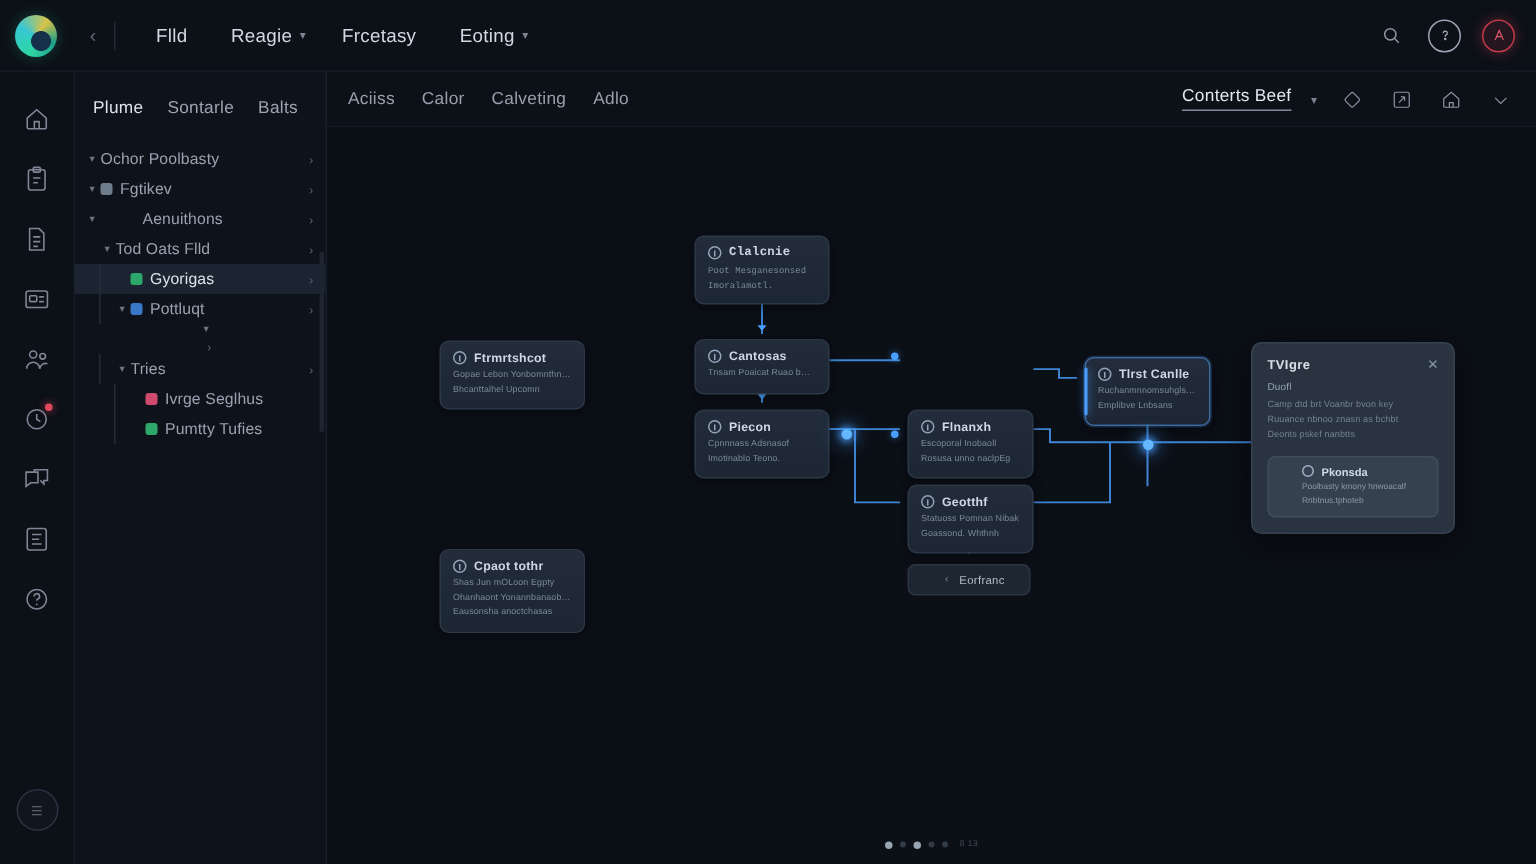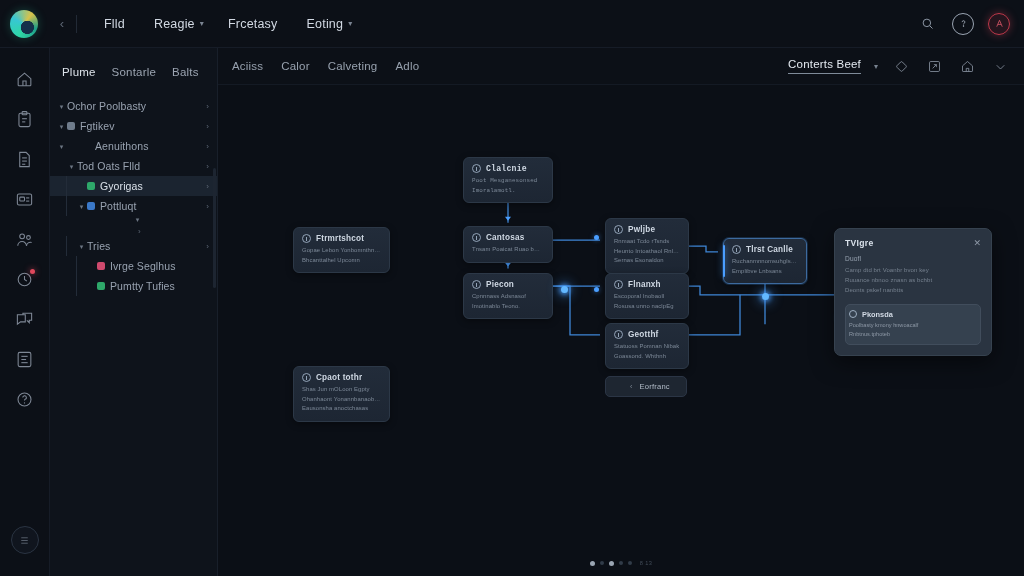--- a/index.html
+++ b/index.html
@@ -172,21 +172,21 @@
     position:absolute; background:#2a3441; border:1px solid #36424f; border-radius:7px;
     padding:9px 10px 10px 10px; box-shadow:0 6px 22px rgba(0,0,0,.5);
   }
   .po-head { display:flex; align-items:center; margin-bottom:7px; }
   .po-title { font-size:8.6px; color:#d8e0e9; font-weight:bold; letter-spacing:.3px; }
   .po-close { margin-left:auto; font-size:9px; color:#8d98a6; }
   .po-sub { font-size:6.6px; color:#97a2b0; margin-bottom:3px; letter-spacing:.15px; }
   .po-line { font-size:6px; color:#76818f; line-height:1.7; letter-spacing:.1px; }
   .po-card {
     margin-top:8px; background:#35414f; border:1px solid #414d5c; border-radius:5px;
-    padding:5px 7px 6px 3px;
+    padding:5px 7px 6px 22px;
   }
   .po-card .chead { display:flex; align-items:center; gap:5px; margin-bottom:2px; }
   .po-card .cico { width:8px; height:8px; border-radius:50%; border:1.1px solid #9fb0c3; flex:0 0 8px; }
   .po-card .ctitle { font-size:7.4px; color:#d2dae4; font-weight:bold; }
   .po-card .cline { font-size:5.6px; color:#8d98a6; line-height:1.6; }
 
   
   .statusbar {
     position:absolute; left:0; right:0; bottom:10px;
     display:flex; align-items:center; justify-content:center; gap:5px;
@@ -479,29 +479,20 @@
             <div class="cline">Tnsam Poaicat Ruao bHugl</div>
           </div>
           <div class="card" style="left: 245px; top: 188px; width: 90px; min-height: 38px;">
             <div class="chead">
               <span class="cico"></span>
               <span class="ctitle">Piecon</span>
             </div>
             <div class="cline">Cpnnnass Adsnasof</div>
             <div class="cline">Imotinablo Teono.</div>
           </div>
-          <div class="card" style="left: 387px; top: 133px; width: 84px; min-height: 46px;">
-            <div class="chead">
-              <span class="cico"></span>
-              <span class="ctitle">Pwljbe</span>
-            </div>
-            <div class="cline">Rnmaat Tcdo rTsnds</div>
-            <div class="cline">Heunto Intoathaol Rnlbgl</div>
-            <div class="cline">Sernas Esonaldon</div>
-          </div>
           <div class="card" style="left: 387px; top: 188px; width: 84px; min-height: 38px;">
             <div class="chead">
               <span class="cico"></span>
               <span class="ctitle">Flnanxh</span>
             </div>
             <div class="cline">Escoporal Inobaoll</div>
             <div class="cline">Rosusa unno naclpEg</div>
           </div>
           <div class="card" style="left: 387px; top: 238px; width: 84px; min-height: 38px;">
             <div class="chead">
@@ -538,21 +529,21 @@
           </div>
           <div class="backpill" style="left: 387px; top: 291px; width: 82px;">
             <span class="bc">‹</span>
             <span>Eorfranc</span>
           </div>
           <div class="junction" style="left: 343px; top: 201px;"></div>
           <div class="junction" style="left: 544px; top: 208px;"></div>
           <div class="portdot" style="left: 376px; top: 150px;"></div>
           <div class="portdot" style="left: 376px; top: 202px;"></div>
           <div class="portdot" style="left: 619px; top: 230px;"></div>
-          <div class="popover" style="left: 616px; top: 143px; width: 158px; min-height: 114px;">
+          <div class="popover" style="left: 616px; top: 143px; width: 136px; min-height: 114px;">
             <div class="po-head">
               <div class="po-title">TVIgre</div>
               <div class="po-close">✕</div>
             </div>
             <div class="po-sub">Duofl</div>
             <div class="po-line">Camp dtd brt Voanbr bvon key</div>
             <div class="po-line">Ruuance nbnoo znasn as bchbt</div>
             <div class="po-line">Deonts pskef nanbtts</div>
             <div class="po-card">
               <div class="chead">

